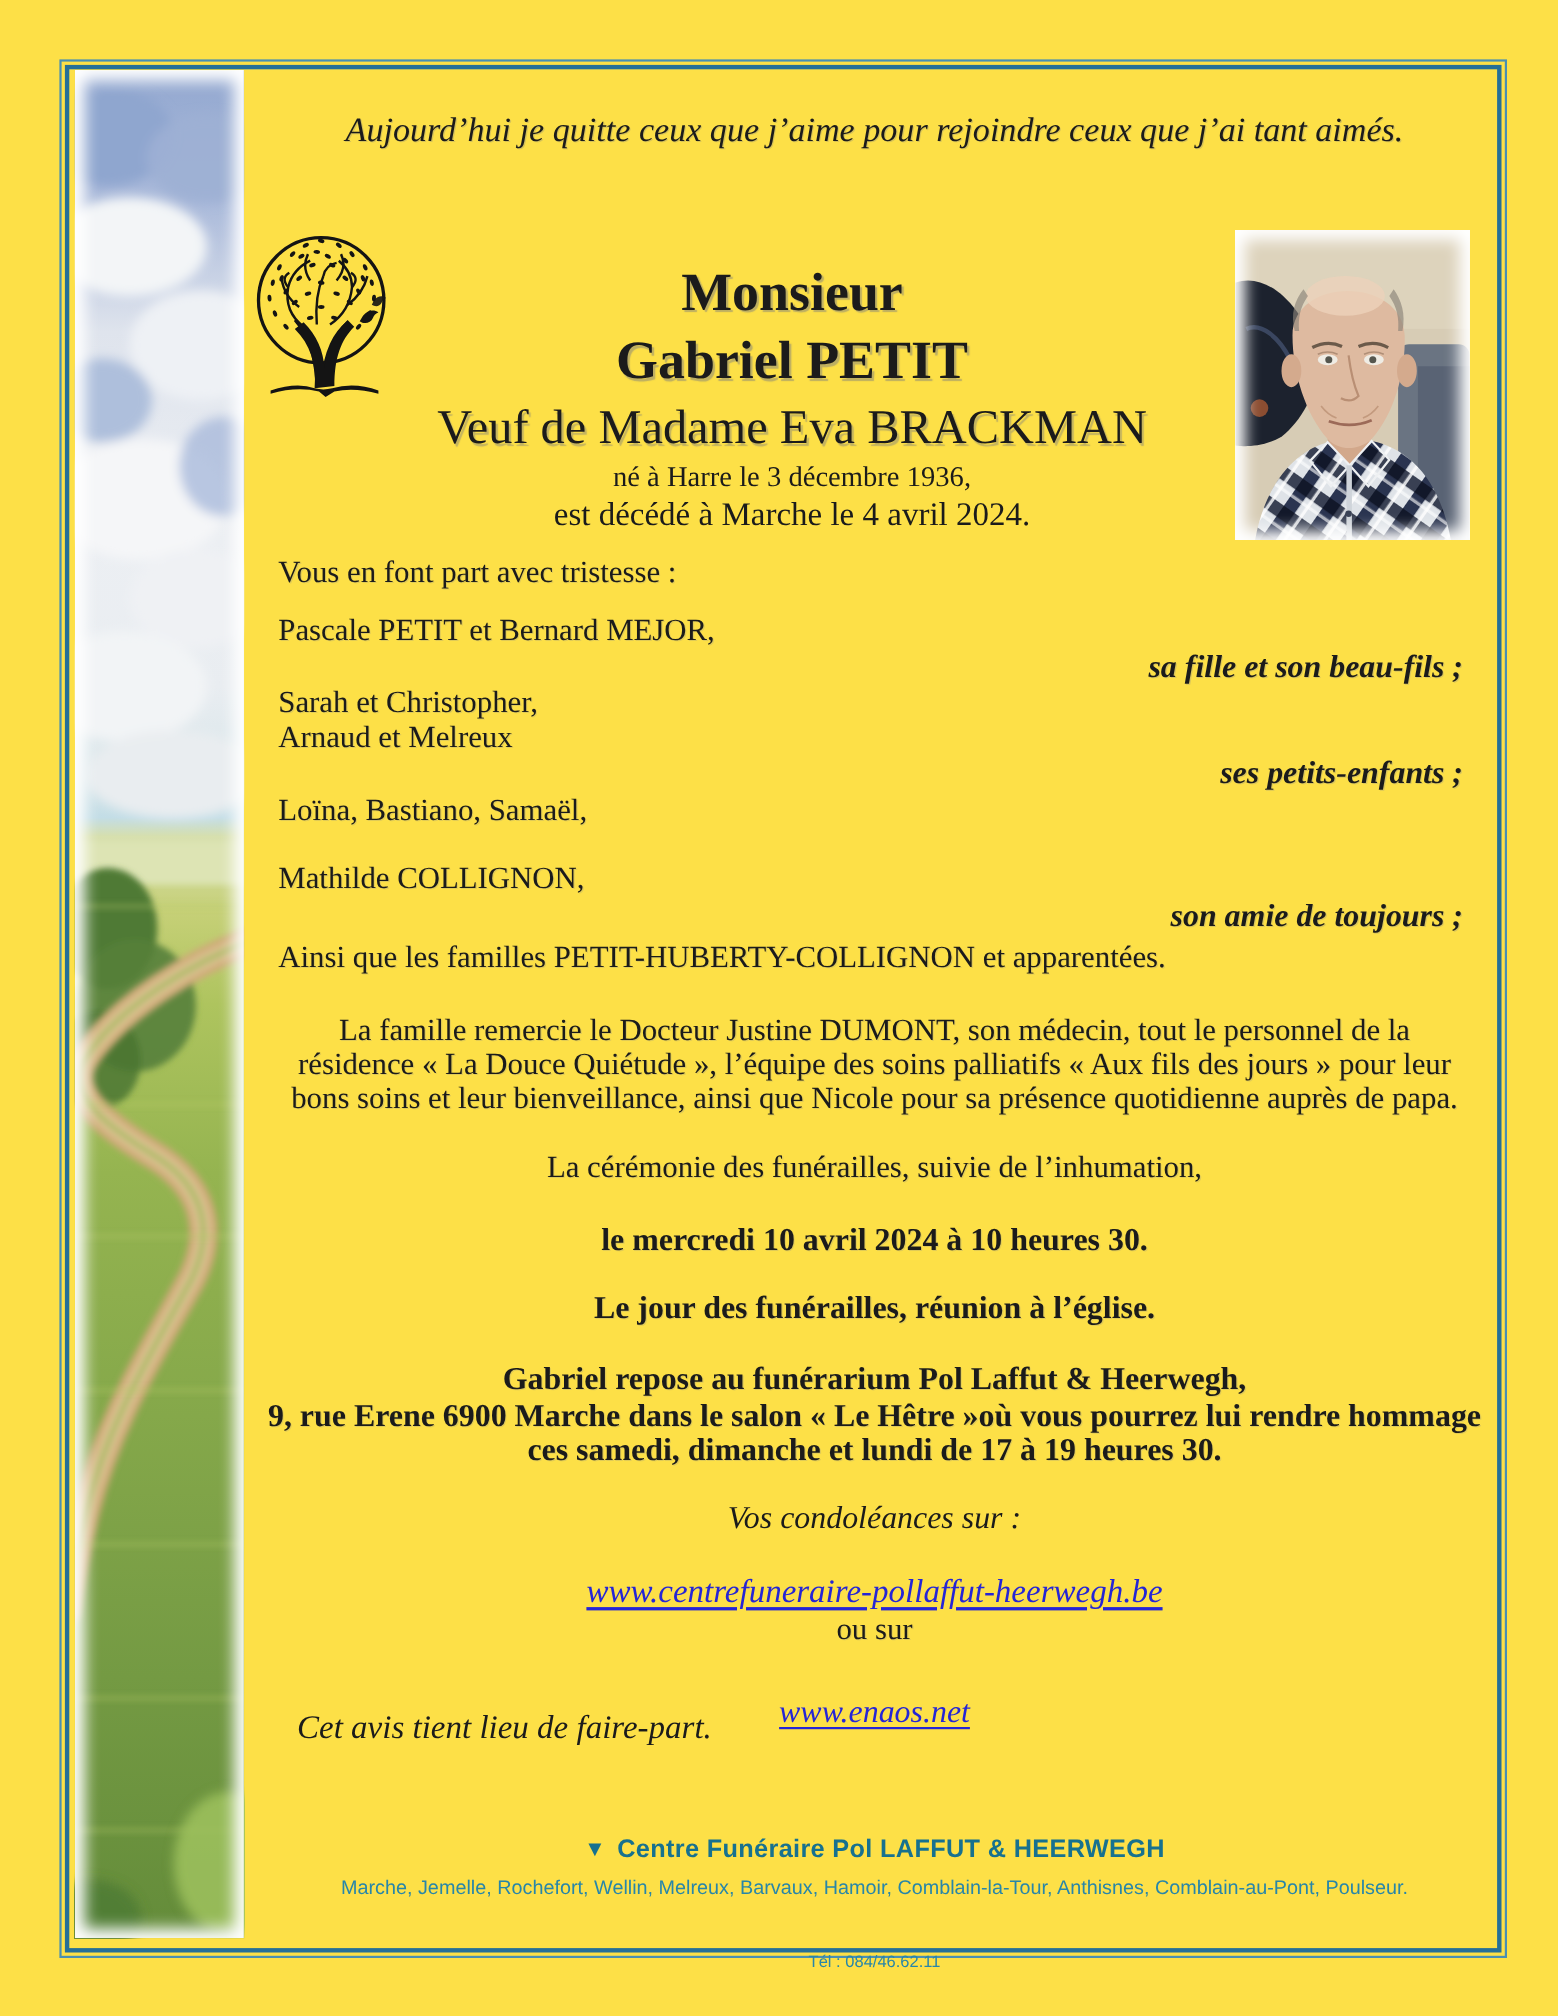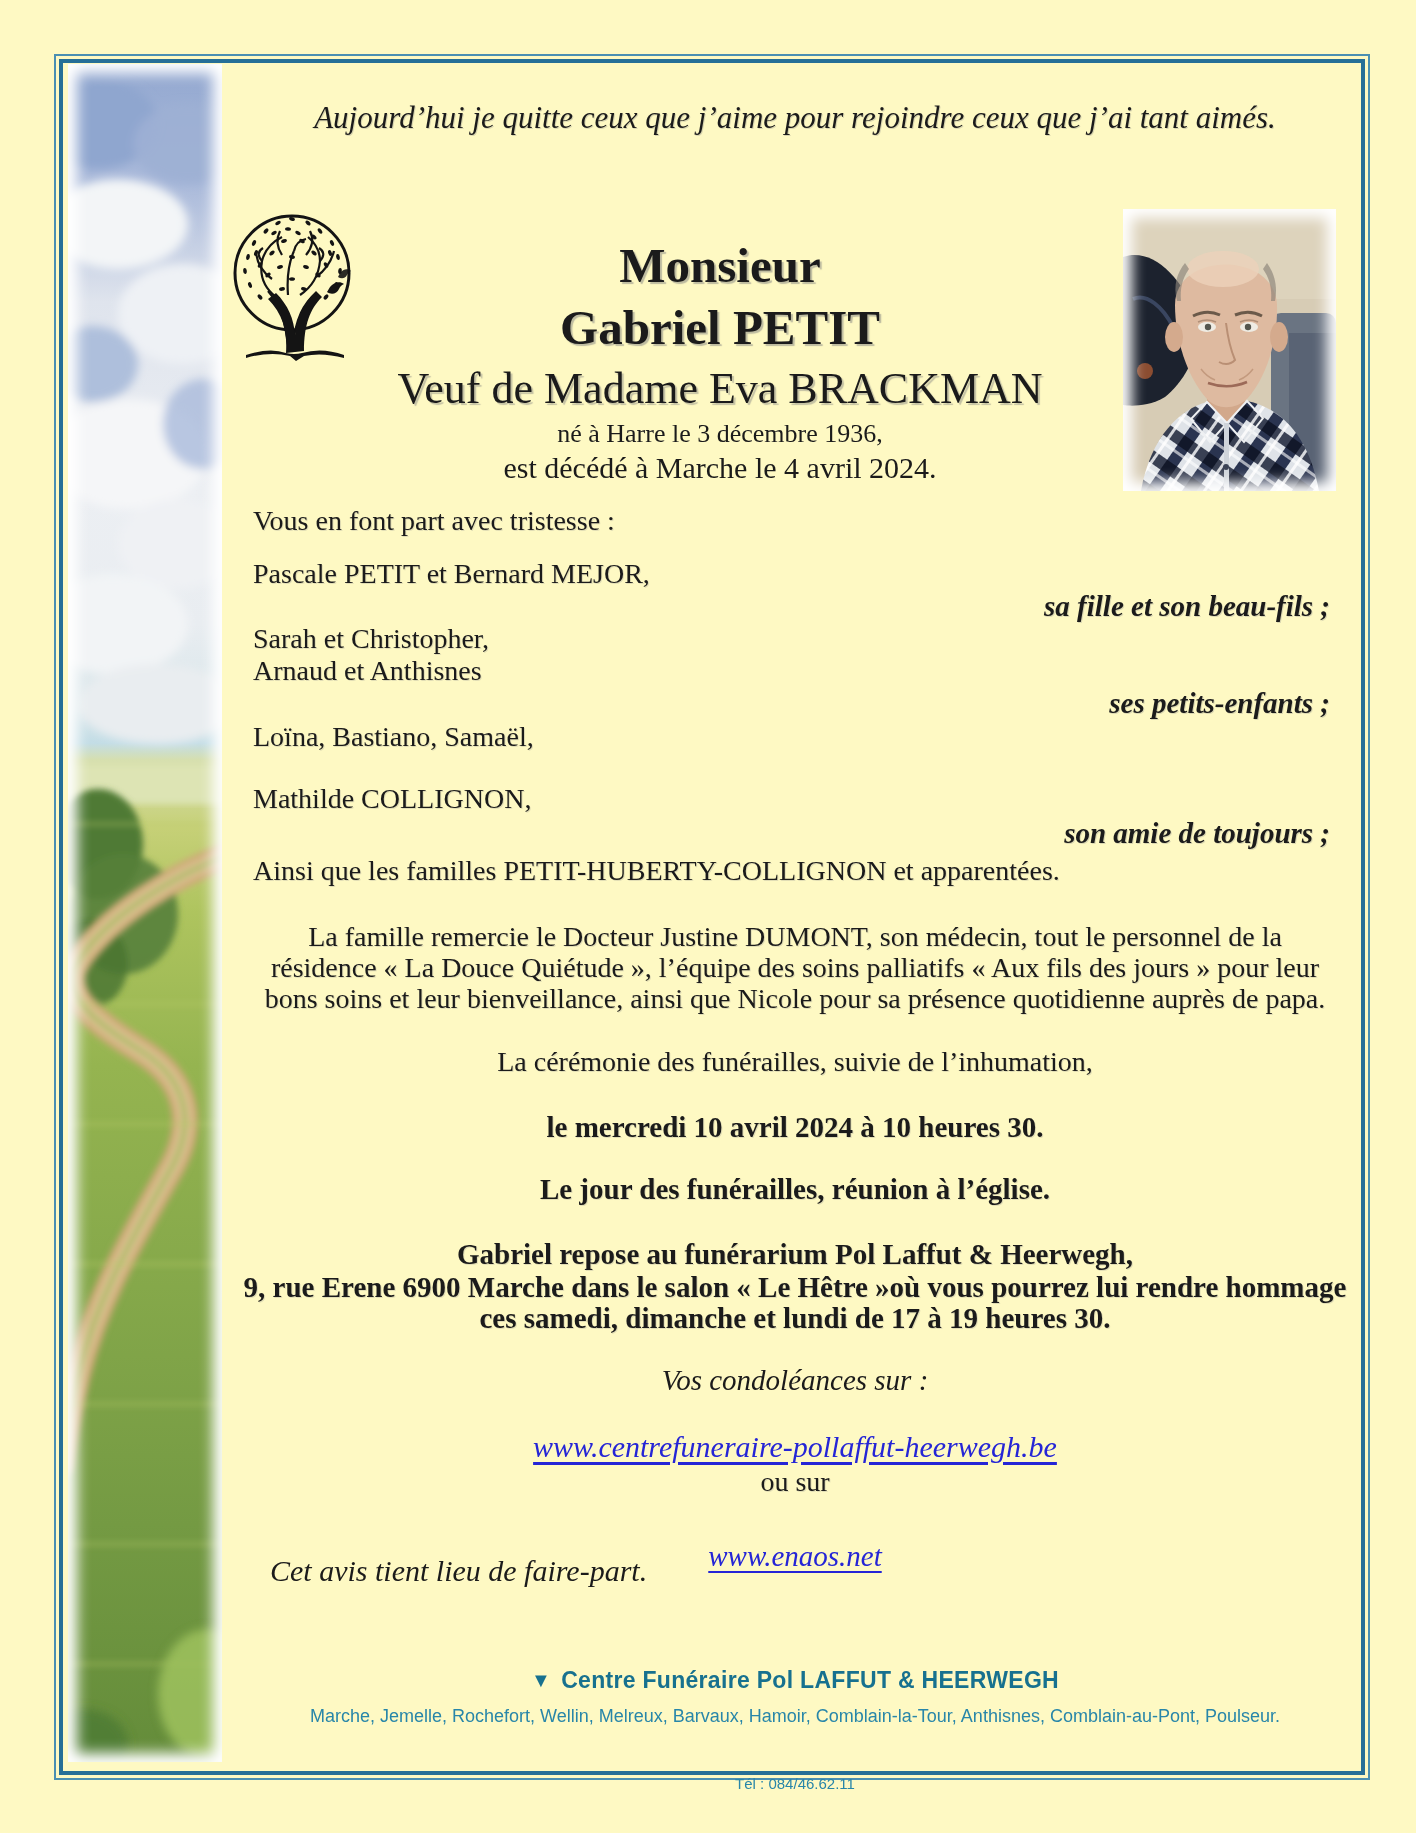--- a/index.html
+++ b/index.html
@@ -1,16 +1,16 @@
 <!DOCTYPE html>
 <html><head>
 <meta charset="utf-8">
 <style>
   html,body{margin:0;padding:0;background:#ffffff;}
-  .page{position:relative;width:1416px;height:1833px;background:#fef9c3;overflow:hidden;
+  .page{position:relative;width:1416px;height:1833px;background:#fde047;overflow:hidden;
         font-family:"Liberation Serif","DejaVu Serif",serif;color:#1b1b1b;}
   
   .frame-outer{position:absolute;left:54px;top:54px;right:46px;bottom:53px;border:2px solid #4a8fb2;}
   .frame-inner{position:absolute;left:59px;top:59px;right:51px;bottom:58px;border:4px solid #266f97;}
   
   .strip{position:absolute;left:68px;top:64px;width:154px;height:1698px;}
   .strip svg{display:block;width:100%;height:100%;}
   .feather{position:absolute;inset:0;box-shadow:inset 0 0 14px 9px #ffffff;pointer-events:none;}
   
   .photo{position:absolute;left:1123px;top:209px;width:213px;height:282px;}
@@ -277,21 +277,21 @@
   <div class="ln ctrA veuf">Veuf de Madame Eva BRACKMAN</div>
   <div class="ln ctrA born">né à Harre le 3 décembre 1936,</div>
   <div class="ln ctrA died">est décédé à Marche le 4 avril 2024.</div>
 
   <div class="ln nm body intro">Vous en font part avec tristesse :</div>
 
   <div class="ln nm body fam0">Pascale PETIT et Bernard MEJOR,</div>
   <div class="ln role role0">sa fille et son beau-fils ;</div>
 
   <div class="ln nm body fam1a">Sarah et Christopher,</div>
-  <div class="ln nm body fam1b">Arnaud et Anthisnes</div>
+  <div class="ln nm body fam1b">Arnaud et Melreux</div>
   <div class="ln role role1">ses petits-enfants ;</div>
 
   <div class="ln nm body fam2">Loïna, Bastiano, Samaël,</div>
 
   <div class="ln nm body fam3">Mathilde COLLIGNON,</div>
   <div class="ln role role3">son amie de toujours ;</div>
 
   <div class="ln nm body ainsi">Ainsi que les familles PETIT-HUBERTY-COLLIGNON et apparentées.</div>
 
   <div class="thanks">

